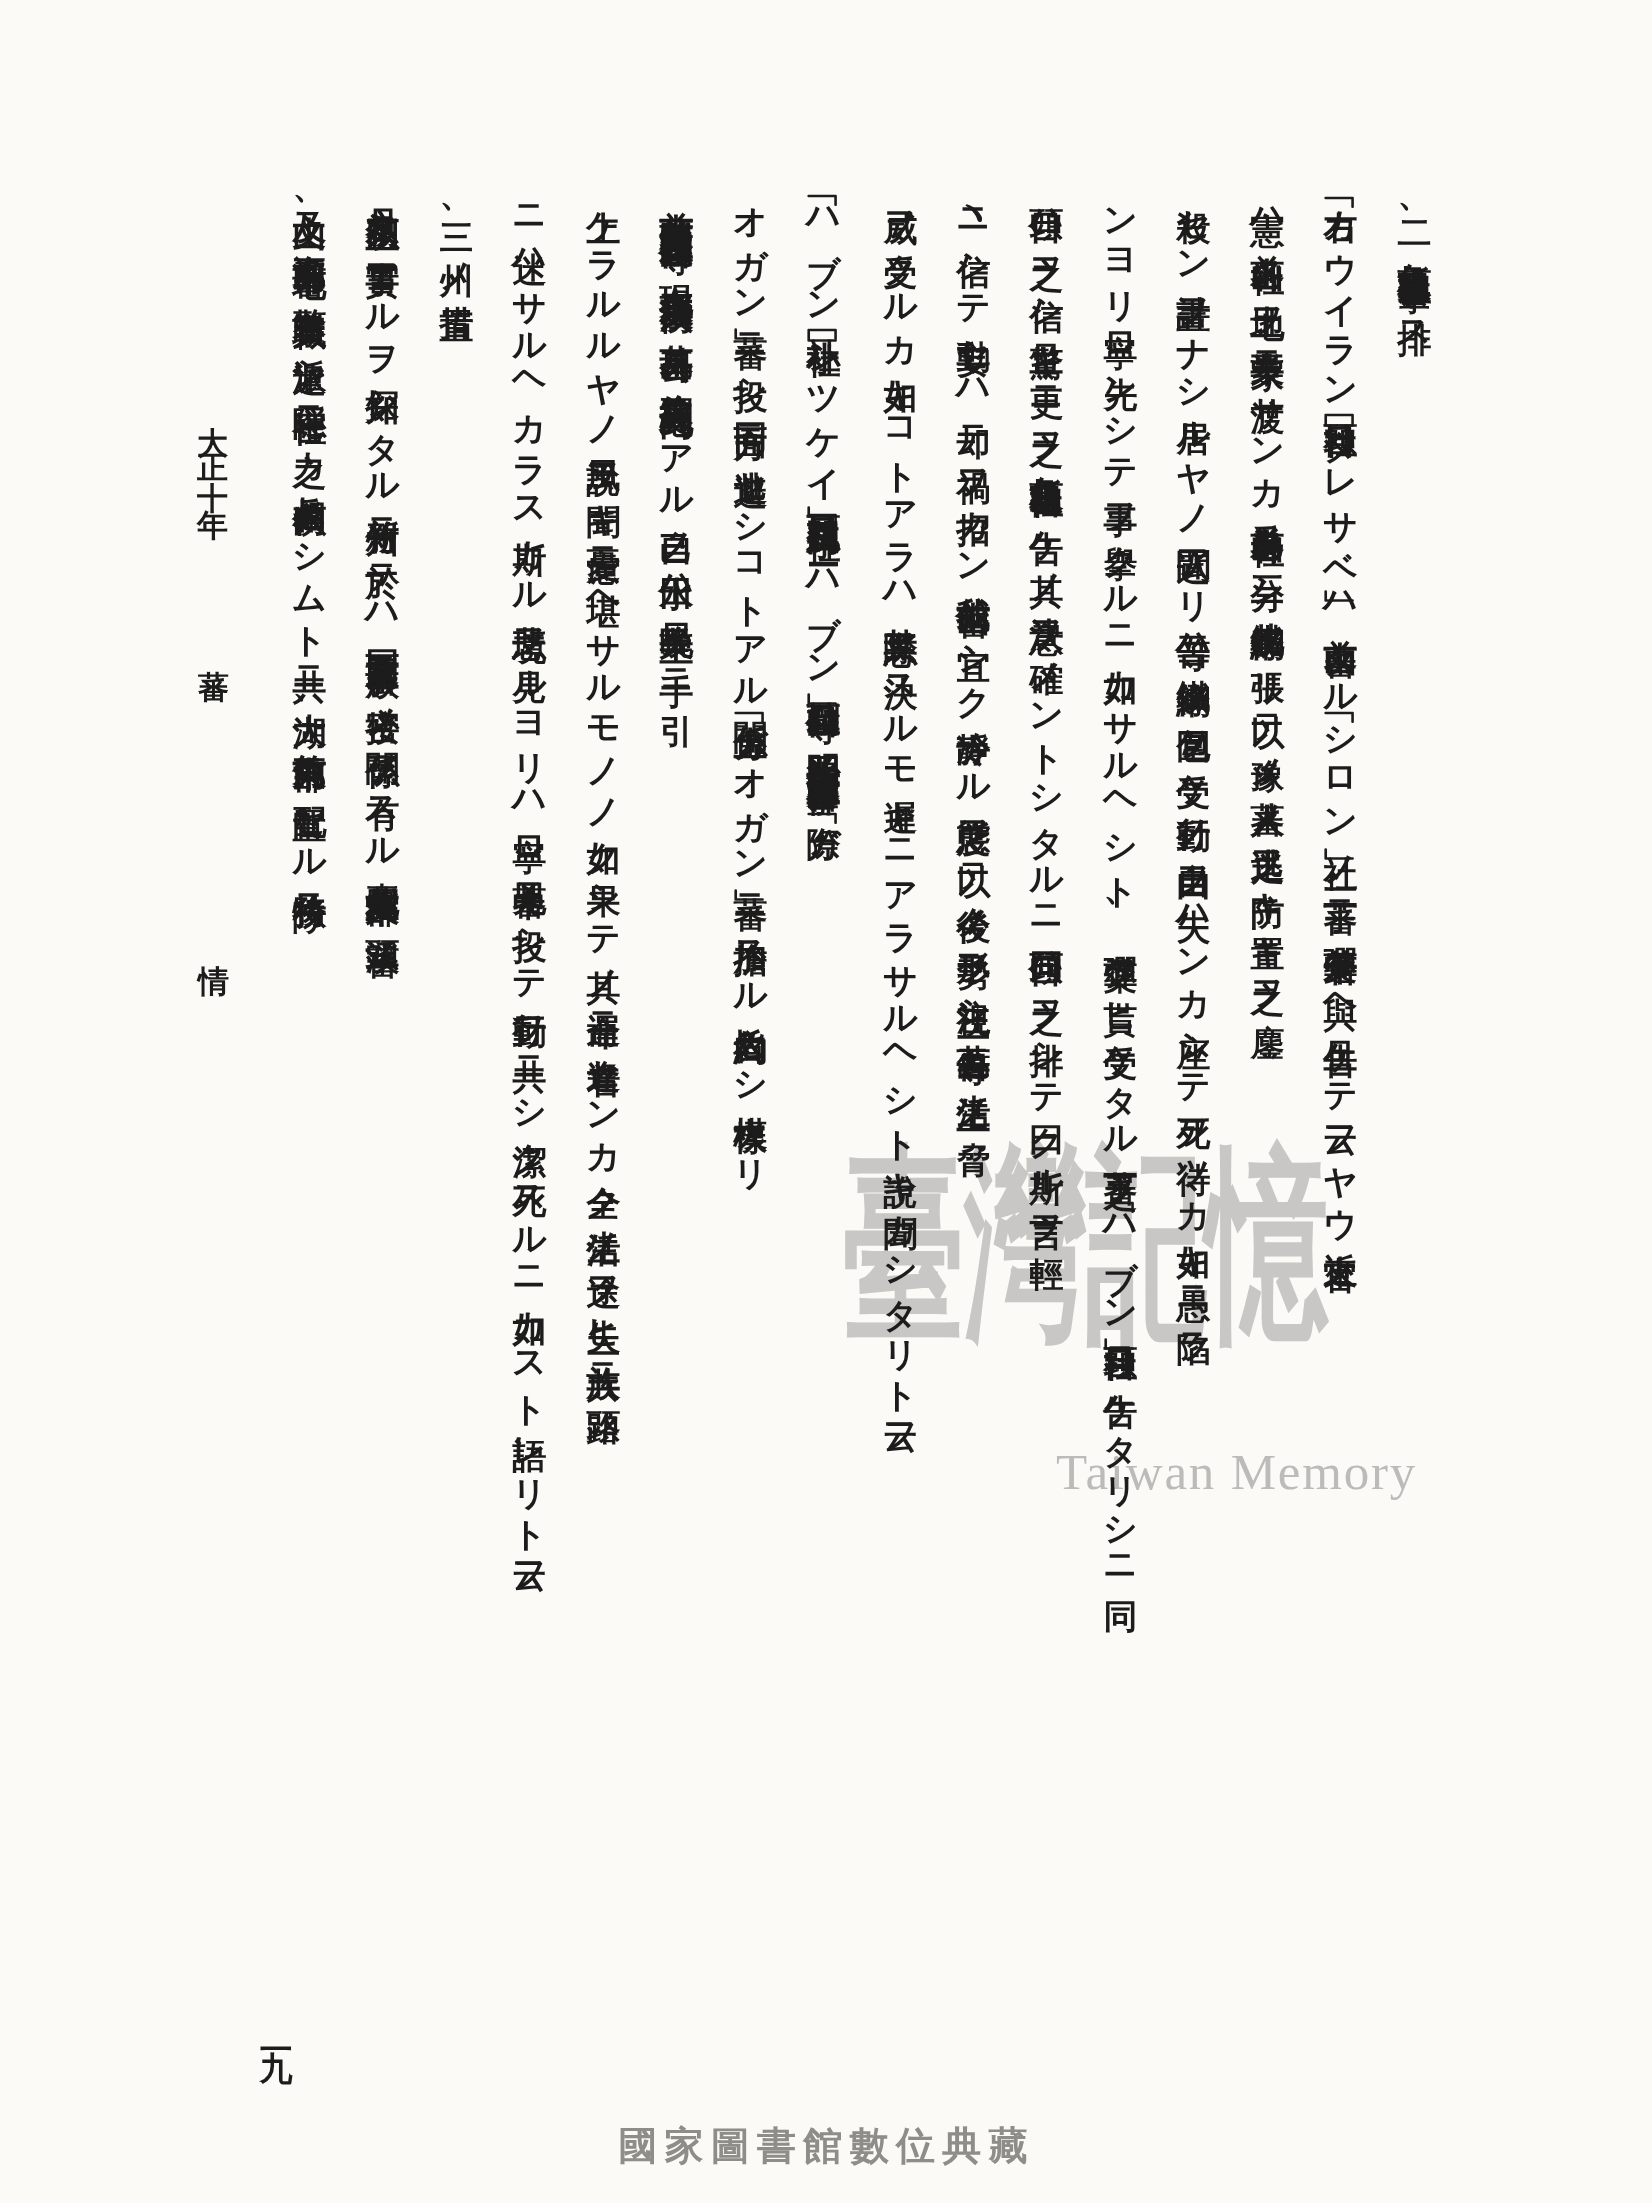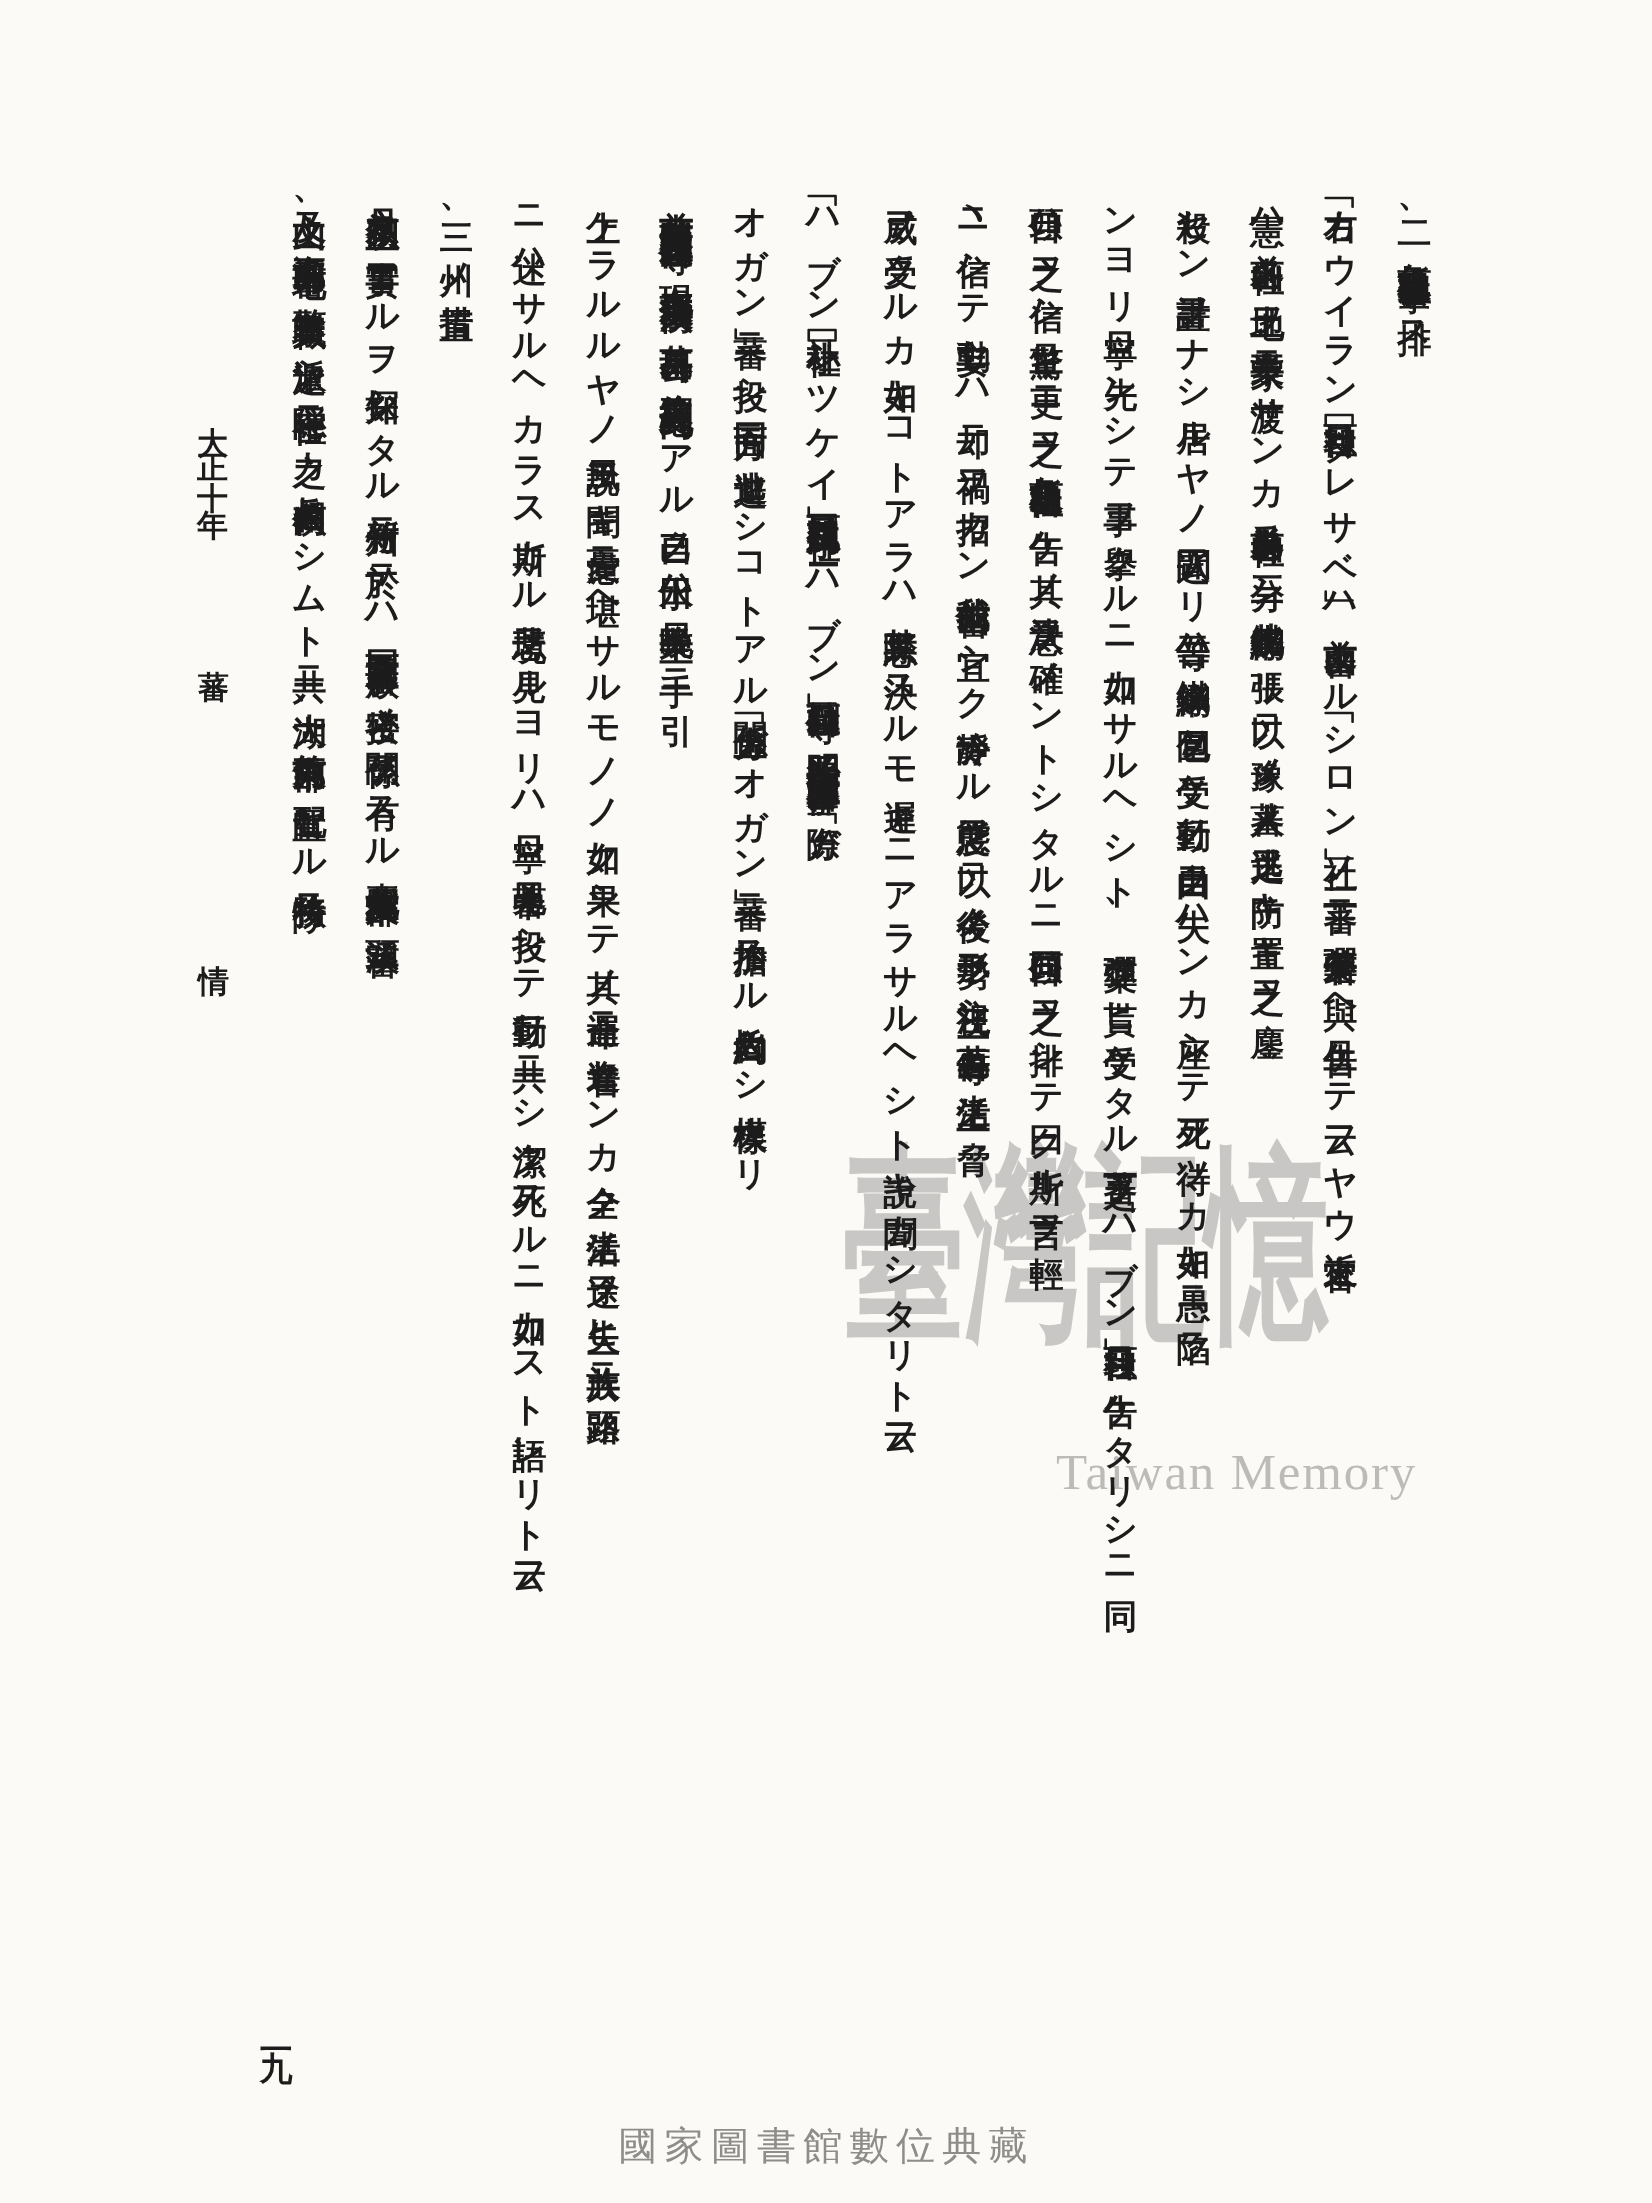--- a/index.html
+++ b/index.html
@@ -70,21 +70,21 @@
     pointer-events:none;
   }
   .footer-label{
     position:absolute;
     left:0;right:0;
     top:2119px;
     text-align:center;
     font-size:39px;
     letter-spacing:7.3px;
     color:#8e8d8a;
-    font-weight:400;
+    font-weight:700;
   }
 </style>
 </head>
 <body>
 
 <div class="page">
 
   <div class="wm-cjk">臺灣記憶</div>
   <div class="wm-latin">Taiwan Memory</div>
 

